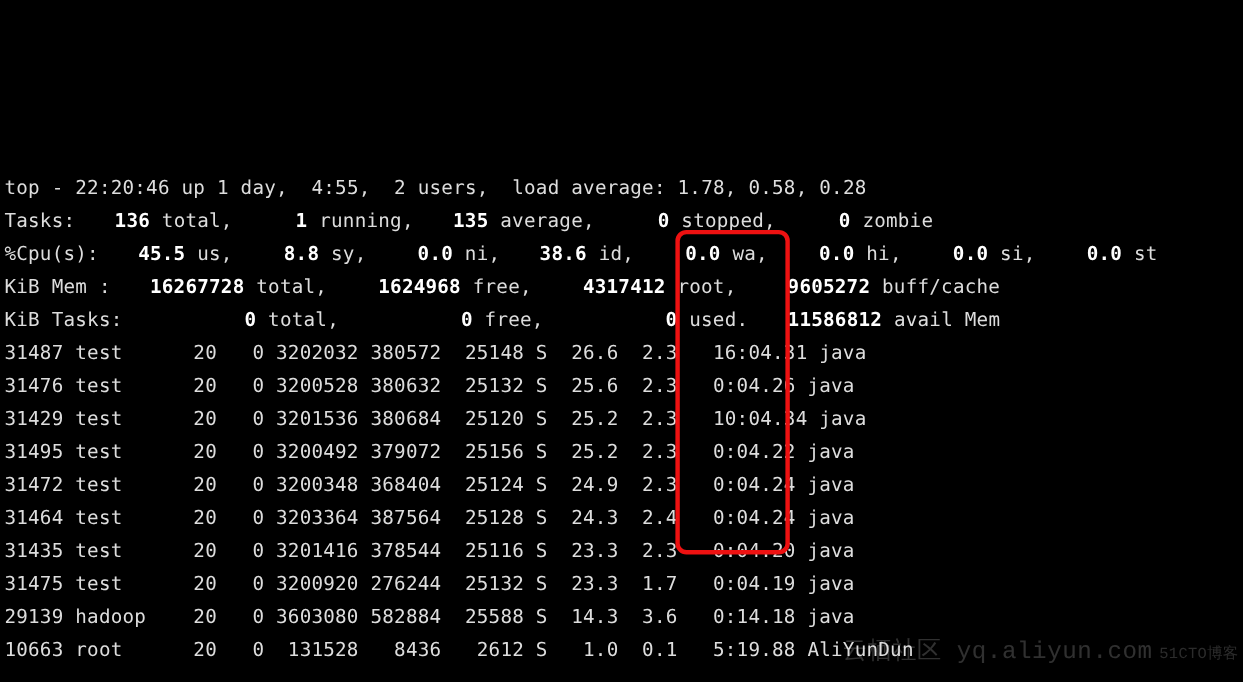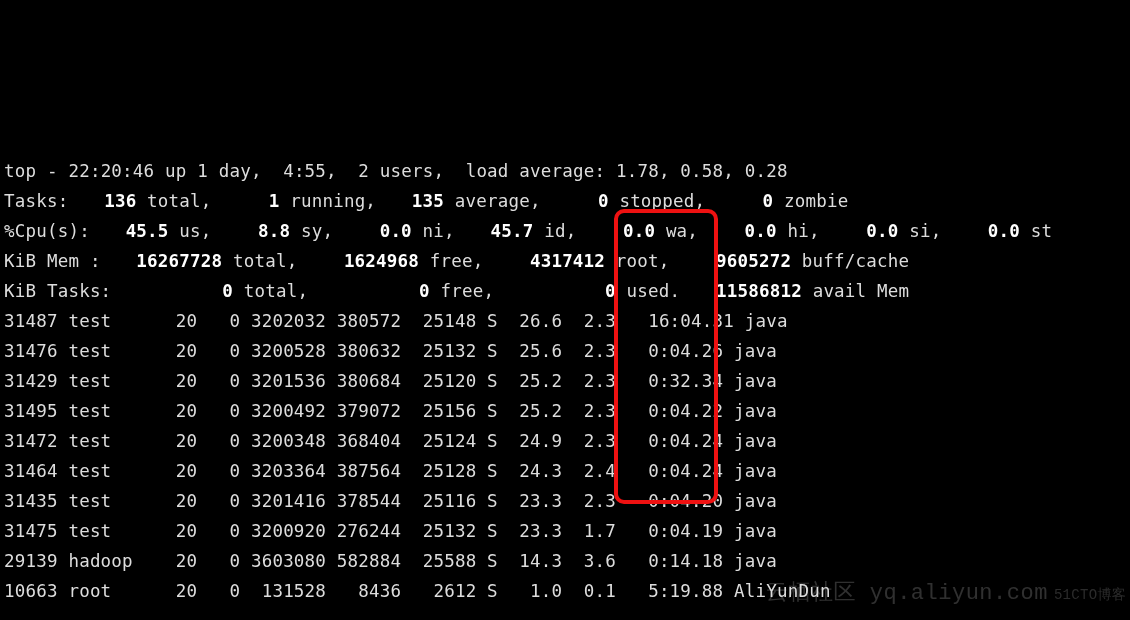--- a/index.html
+++ b/index.html
@@ -51,26 +51,26 @@
     .watermark .sub { font-size: 14px; margin-left: 6px; letter-spacing: 0.3px; opacity:0.9;}
   </style>
 </head>
 <body>
 
 
 
 <div>
 <span><span>top - </span><span>22:20:46</span><span> up 1 day,  4:55,  2 users,  load average: 1.78, 0.58, 0.28</span></span>
 <span><span>Tasks: </span><span class="b">136</span><span> total,   </span><span class="b">1</span><span> running, </span><span class="b">135</span><span> average,   </span><span class="b">0</span><span> stopped,   </span><span class="b">0</span><span> zombie</span></span>
-<span><span>%Cpu(s): </span><span class="b">45.5</span><span> us,  </span><span class="b">8.8</span><span> sy,  </span><span class="b">0.0</span><span> ni, </span><span class="b">45.7</span><span> id,  </span><span class="b">0.0</span><span> wa,  </span><span class="b">0.0</span><span> hi,  </span><span class="b">0.0</span><span> si,  </span><span class="b">0.0</span><span> st</span></span>
+<span><span>%Cpu(s): </span><span class="b">45.5</span><span> us,  </span><span class="b">8.8</span><span> sy,  </span><span class="b">0.0</span><span> ni, </span><span class="b">38.6</span><span> id,  </span><span class="b">0.0</span><span> wa,  </span><span class="b">0.0</span><span> hi,  </span><span class="b">0.0</span><span> si,  </span><span class="b">0.0</span><span> st</span></span>
 <span><span>KiB Mem : </span><span class="b">16267728</span><span> total,  </span><span class="b">1624968</span><span> free,  </span><span class="b">4317412</span><span> root,  </span><span class="b">9605272</span><span> buff/cache</span></span>
 <span><span>KiB Tasks:        </span><span class="b">0</span><span> total,        </span><span class="b">0</span><span> free,        </span><span class="b">0</span><span> used. </span><span class="b">11586812</span><span> avail Mem</span></span>
 <span>31487 test      20   0 3202032 380572  25148 S  26.6  2.3   16:04.31 java                </span>
 <span>31476 test      20   0 3200528 380632  25132 S  25.6  2.3   0:04.26 java                </span>
-<span>31429 test      20   0 3201536 380684  25120 S  25.2  2.3   0:32.34 java                </span>
+<span>31429 test      20   0 3201536 380684  25120 S  25.2  2.3   10:04.34 java                </span>
 <span>31495 test      20   0 3200492 379072  25156 S  25.2  2.3   0:04.22 java                </span>
 <span>31472 test      20   0 3200348 368404  25124 S  24.9  2.3   0:04.24 java                </span>
 <span>31464 test      20   0 3203364 387564  25128 S  24.3  2.4   0:04.24 java                </span>
 <span>31435 test      20   0 3201416 378544  25116 S  23.3  2.3   0:04.20 java                </span>
 <span>31475 test      20   0 3200920 276244  25132 S  23.3  1.7   0:04.19 java                </span>
 <span>29139 hadoop    20   0 3603080 582884  25588 S  14.3  3.6   0:14.18 java                </span>
 <span>10663 root      20   0  131528   8436   2612 S   1.0  0.1   5:19.88 AliYunDun           </span>
 
 </div>
 

